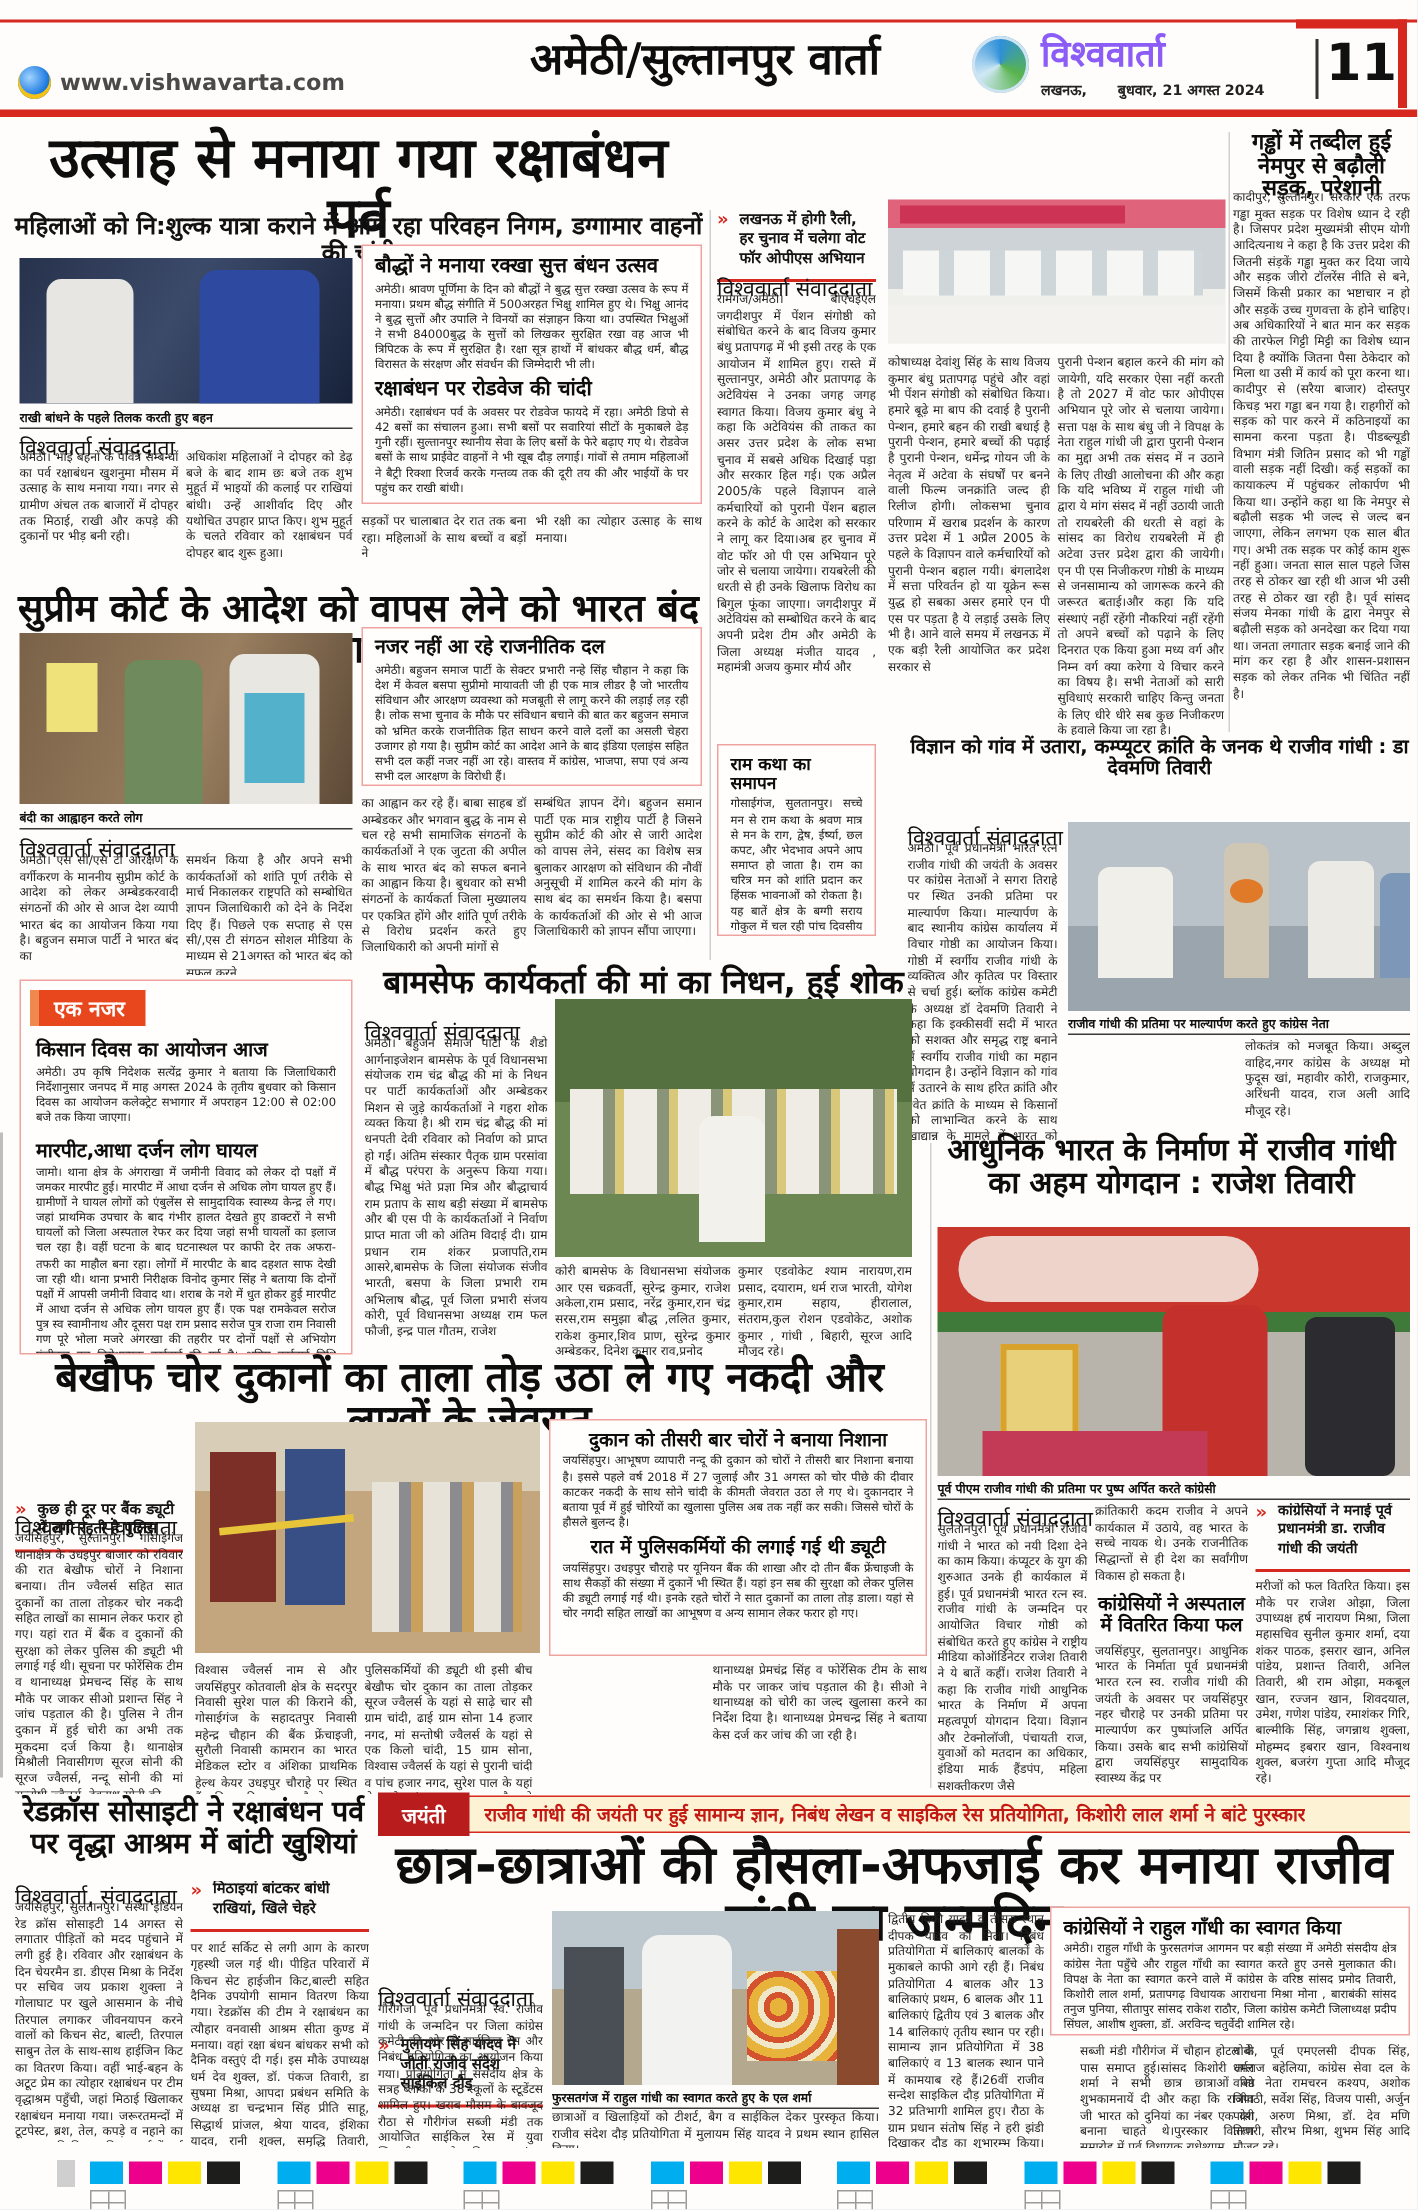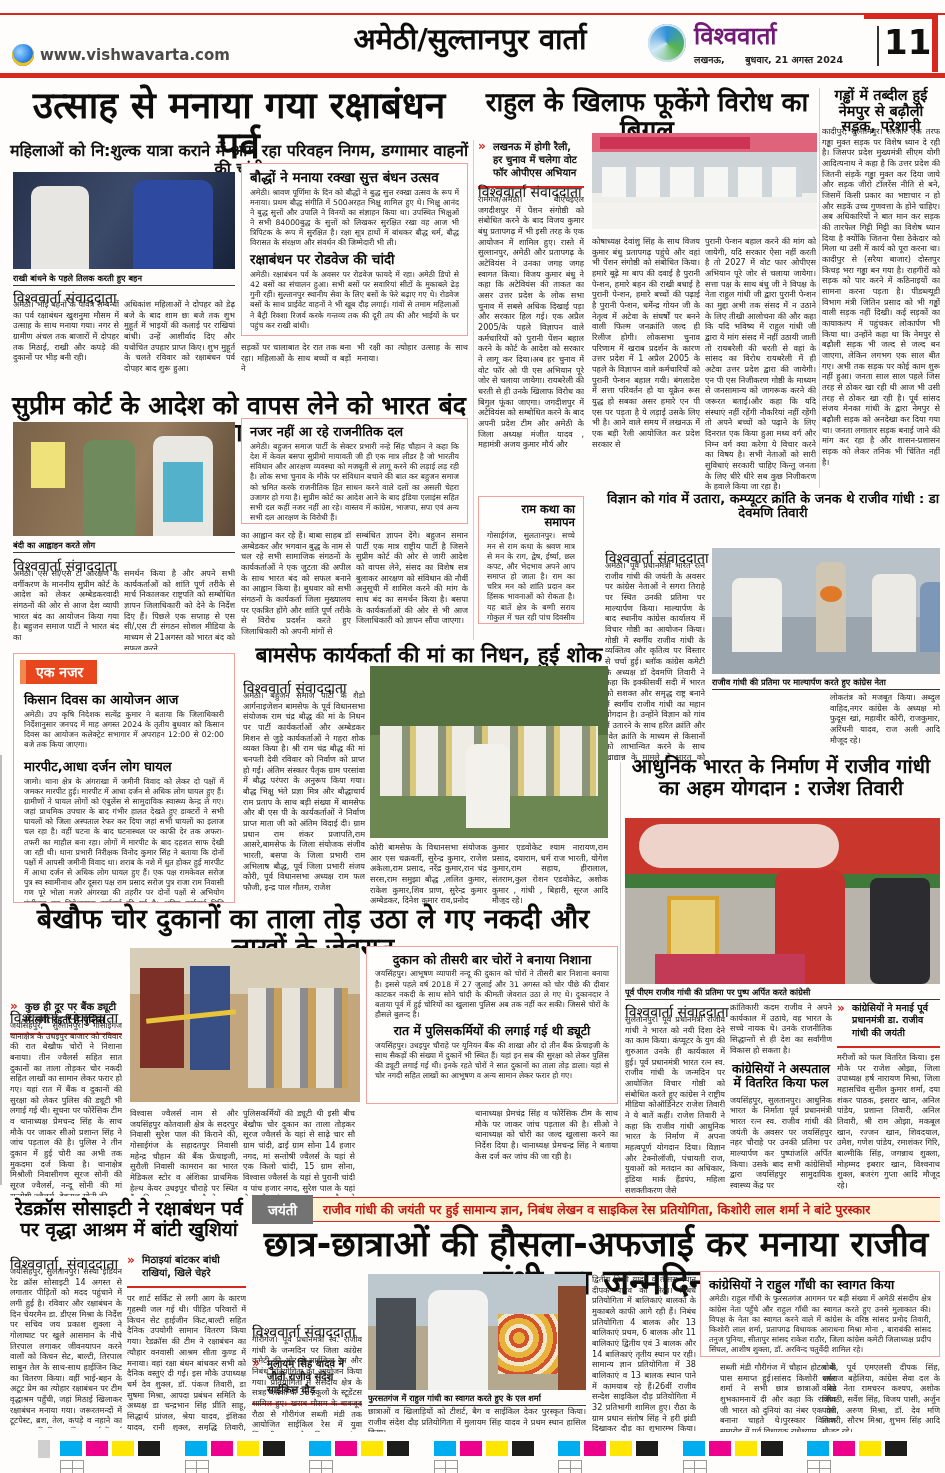--- a/index.html
+++ b/index.html
@@ -36,21 +36,21 @@
   <div class="abs" style="left:12px;top:44px;display:flex;align-items:center">
     <span style="display:inline-block;width:22px;height:22px;border-radius:50%;background:radial-gradient(circle at 35% 35%,#9fd4ff,#1f7ae0 60%,#0d4fa8);box-shadow:0 -2px 0 1px #f3c21a inset;margin-right:6px"></span>
     <span style="font-weight:700;font-size:15px;color:#4a4a4a">www.vishwavarta.com</span>
   </div>
 
   <div class="abs hl" style="left:290px;top:24px;width:360px;font-size:29px">अमेठी/सुल्तानपुर वार्ता</div>
 
   <div class="abs" style="left:648px;top:24px;display:flex">
     <span style="display:inline-block;width:38px;height:38px;border-radius:50%;background:conic-gradient(#2e8fd8,#59b44e,#cfe8f5,#2e8fd8);position:relative;margin-right:8px;box-shadow:0 0 0 2px #cfe4f2 inset"></span>
     <span>
-      <span style="display:block;font-weight:700;font-size:24px;color:#701a75;line-height:1">विश्ववार्ता</span>
+      <span style="display:block;font-weight:700;font-size:24px;color:#8b5cf6;line-height:1">विश्ववार्ता</span>
       <span style="display:block;font-weight:700;font-size:9.5px;color:#222;margin-top:5px">
         <span>लखनऊ,</span>
         <span style="display:inline-block;width:14px"></span>
         <span>बुधवार, 21 अगस्त 2024</span>
       </span>
     </span>
   </div>
 
   <div class="abs redrule" style="left:864px;top:13px;width:74px;height:6px"></div>
   <div class="abs redrule" style="left:932px;top:13px;width:6px;height:59px"></div>
@@ -79,21 +79,20 @@
 
   <div class="abs pbox" style="left:241px;top:163px;width:227px;height:173px">
     <div class="bxt" style="font-size:13.5px">बौद्धों ने मनाया रक्खा सुत्त बंधन उत्सव</div>
     <div class="bt small" style="margin-top:2px">अमेठी। श्रावण पूर्णिमा के दिन को बौद्धों ने बुद्ध सुत्त रक्खा उत्सव के रूप में मनाया। प्रथम बौद्ध संगीति में 500अरहत भिक्षु शामिल हुए थे। भिक्षु आनंद ने बुद्ध सुत्तों और उपालि ने विनयों का संज्ञाहन किया था। उपस्थित भिक्षुओं ने सभी 84000बुद्ध के सुत्तों को लिखकर सुरक्षित रखा वह आज भी त्रिपिटक के रूप में सुरक्षित है। रक्षा सूत्र हाथों में बांधकर बौद्ध धर्म, बौद्ध विरासत के संरक्षण और संवर्धन की जिम्मेदारी भी ली।</div>
     <div class="bxt" style="font-size:13.5px;margin-top:4px">रक्षाबंधन पर रोडवेज की चांदी</div>
     <div class="bt small" style="margin-top:2px">अमेठी। रक्षाबंधन पर्व के अवसर पर रोडवेज फायदे में रहा। अमेठी डिपो से 42 बसों का संचालन हुआ। सभी बसों पर सवारियां सीटों के मुकाबले ढेड़ गुनी रहीं। सुल्तानपुर स्थानीय सेवा के लिए बसों के फेरे बढ़ाए गए थे। रोडवेज बसों के साथ प्राईवेट वाहनों ने भी खूब दौड़ लगाई। गांवों से तमाम महिलाओं ने बैट्री रिक्शा रिजर्व करके गन्तव्य तक की दूरी तय की और भाईयों के घर पहुंच कर राखी बांधी।</div>
   </div>
   <div class="abs bt" style="left:241px;top:342px;width:110px;height:46px">सड़कों पर चालाबात देर रात तक बना रहा। महिलाओं के साथ बच्चों व बड़ों ने</div>
   <div class="abs bt" style="left:357px;top:342px;width:111px;height:46px">भी रक्षी का त्योहार उत्साह के साथ मनाया।</div>
 
-  <div class="abs hl" style="left:478px;top:88px;width:338px;font-size:26px">राहुल के खिलाफ फूकेंगे विरोध का बिगुल</div>
 
   <div class="abs q" style="left:478px;top:140px;width:106px">
     <span class="qm">»</span>
     <span>लखनऊ में होगी रैली, हर चुनाव में चलेगा वोट फॉर ओपीएस अभियान</span>
   </div>
 
   <div class="abs photo" style="left:592px;top:133px;width:225px;height:96px;background:linear-gradient(#e0637c 0 20%,#cdd3d6 20% 62%,#efefec 62% 100%)">
     <div style="position:absolute;left:8px;top:4px;width:150px;height:12px;background:#c8274b;opacity:.8"></div>
     <div style="position:absolute;left:10px;top:34px;width:200px;height:30px;background:repeating-linear-gradient(90deg,#f6f6f4 0 24px,#cfd6da 24px 34px)"></div>
     <div style="position:absolute;left:0;bottom:0;width:225px;height:26px;background:#f3f2ee"></div>
@@ -132,21 +131,21 @@
     <div style="margin:6px 0 2px -4px">
       <span class="enhead">एक नजर</span>
     </div>
     <div class="entitle">किसान दिवस का आयोजन आज</div>
     <div class="bt small">अमेठी। उप कृषि निदेशक सत्येंद्र कुमार ने बताया कि जिलाधिकारी निर्देशानुसार जनपद में माह अगस्त 2024 के तृतीय बुधवार को किसान दिवस का आयोजन कलेक्ट्रेट सभागार में अपराहन 12:00 से 02:00 बजे तक किया जाएगा।</div>
     <div class="entitle">मारपीट,आधा दर्जन लोग घायल</div>
     <div class="bt small" style="height:152px">जामो। थाना क्षेत्र के अंगराखा में जमीनी विवाद को लेकर दो पक्षों में जमकर मारपीट हुई। मारपीट में आधा दर्जन से अधिक लोग घायल हुए हैं। ग्रामीणों ने घायल लोगों को एंबुलेंस से सामुदायिक स्वास्थ्य केन्द्र ले गए। जहां प्राथमिक उपचार के बाद गंभीर हालत देखते हुए डाक्टरों ने सभी घायलों को जिला अस्पताल रेफर कर दिया जहां सभी घायलों का इलाज चल रहा है। वहीं घटना के बाद घटनास्थल पर काफी देर तक अफरा-तफरी का माहौल बना रहा। लोगों में मारपीट के बाद दहशत साफ देखी जा रही थी। थाना प्रभारी निरीक्षक विनोद कुमार सिंह ने बताया कि दोनों पक्षों में आपसी जमीनी विवाद था। शराब के नशे में धुत होकर हुई मारपीट में आधा दर्जन से अधिक लोग घायल हुए हैं। एक पक्ष रामकेवल सरोज पुत्र स्व स्वामीनाथ और दूसरा पक्ष राम प्रसाद सरोज पुत्र राजा राम निवासी गण पूरे भोला मजरे अंगरखा की तहरीर पर दोनों पक्षों से अभियोग पंजीकृत कर निरोधात्मक कार्रवाई की गई है। अग्रिम कार्रवाई विधि अनुसार की जा रही है।</div>
   </div>
 
   <div class="abs pbox" style="left:478px;top:496px;width:106px;height:128px">
-    <div class="bxt" style="font-size:11.5px;text-align:right">राम कथा का समापन</div>
+    <div class="bxt" style="font-size:11.5px;text-align:left">राम कथा का समापन</div>
     <div class="bt small" style="margin-top:2px;height:100px">गोसाईगंज, सुलतानपुर। सच्चे मन से राम कथा के श्रवण मात्र से मन के राग, द्वेष, ईर्ष्या, छल कपट, और भेदभाव अपने आप समाप्त हो जाता है। राम का चरित्र मन को शांति प्रदान कर हिंसक भावनाओं को रोकता है। यह बातें क्षेत्र के बग्गी सराय गोकुल में चल रही पांच दिवसीय श्री राम कथा के अंतिम दिन पं. प्रेम प्रकाश त्रिपाठी ने कहीं।</div>
   </div>
 
   <div class="abs hl" style="left:603px;top:492px;width:340px;font-size:13px">विज्ञान को गांव में उतारा, कम्प्यूटर क्रांति के जनक थे राजीव गांधी : डा देवमणि तिवारी</div>
   <div class="abs bl" style="left:605px;top:548px;width:150px">विश्ववार्ता संवाददाता</div>
   <div class="abs bt" style="left:605px;top:560px;width:100px;height:202px">अमेठी। पूर्व प्रधानमंत्री भारत रत्न राजीव गांधी की जयंती के अवसर पर कांग्रेस नेताओं ने सगरा तिराहे पर स्थित उनकी प्रतिमा पर माल्यार्पण किया। माल्यार्पण के बाद स्थानीय कांग्रेस कार्यालय में विचार गोष्ठी का आयोजन किया। गोष्ठी में स्वर्गीय राजीव गांधी के व्यक्तित्व और कृतित्व पर विस्तार से चर्चा हुई। ब्लॉक कांग्रेस कमेटी के अध्यक्ष डॉ देवमणि तिवारी ने कहा कि इक्कीसवीं सदी में भारत को सशक्त और समृद्ध राष्ट्र बनाने में स्वर्गीय राजीव गांधी का महान योगदान है। उन्होंने विज्ञान को गांव में उतारने के साथ हरित क्रांति और श्वेत क्रांति के माध्यम से किसानों को लाभान्वित करने के साथ खाद्यान्न के मामले में भारत को आत्मनिर्भर बनाने का काम किया।</div>
 
   <div class="abs photo" style="left:712px;top:548px;width:228px;height:126px;background:linear-gradient(#b9c2c9 0 55%,#9aa5ad 55% 100%)">
     <div style="position:absolute;left:104px;top:14px;width:30px;height:90px;background:#cfc7b4;border-radius:8px 8px 0 0"></div>
     <div style="position:absolute;left:108px;top:38px;width:22px;height:16px;background:#e07a28;border-radius:50%"></div>
@@ -226,21 +225,21 @@
   <div class="abs bt" style="left:10px;top:1266px;width:112px;height:162px">जयसिंहपुर, सुलतानपुर। संस्था इंडियन रेड क्रॉस सोसाइटी 14 अगस्त से लगातार पीड़ितों को मदद पहुंचाने में लगी हुई है। रविवार और रक्षाबंधन के दिन चेयरमैन डा. डीएस मिश्रा के निर्देश पर सचिव जय प्रकाश शुक्ला ने गोलाघाट पर खुले आसमान के नीचे तिरपाल लगाकर जीवनयापन करने वालों को किचन सेट, बाल्टी, तिरपाल साबुन तेल के साथ-साथ हाईजिन किट का वितरण किया। वहीं भाई-बहन के अटूट प्रेम का त्योहार रक्षाबंधन पर टीम वृद्धाश्रम पहुँची, जहां मिठाई खिलाकर रक्षाबंधन मनाया गया। जरूरतमन्दों में टूटपेस्ट, ब्रश, तेल, कपड़े व नहाने का साबुन आदि वितरण किया। पूर्व में कई स्थानों</div>
   <div class="abs" style="left:127px;top:1254px;width:119px">
     <div class="q" style="font-size:9.8px">
       <span class="qm">»</span>
       <span>मिठाइयां बांटकर बांधी राखियां, खिले चेहरे</span>
     </div>
     <div class="bt" style="margin-top:5px;height:138px">पर शार्ट सर्किट से लगी आग के कारण गृहस्थी जल गई थी। पीड़ित परिवारों में किचन सेट हाईजीन किट,बाल्टी सहित दैनिक उपयोगी सामान वितरण किया गया। रेडक्रॉस की टीम ने रक्षाबंधन का त्यौहार वनवासी आश्रम सीता कुण्ड में मनाया। वहां रक्षा बंधन बांधकर सभी को दैनिक वस्तुएं दी गई। इस मौके उपाध्यक्ष धर्म देव शुक्ल, डॉ. पंकज तिवारी, डा सुषमा मिश्रा, आपदा प्रबंधन समिति के अध्यक्ष डा चन्द्रभान सिंह प्रीति साहू, सिद्धार्थ प्रांजल, श्रेया यादव, इंशिका यादव, रानी शुक्ल, समृद्धि तिवारी, अभिराज्ञा तिवारी आदि लोग मौजूद रहे।</div>
   </div>
 
   <div class="abs" style="left:252px;top:1197px;width:688px;height:25px;background:#fdf3d4;border-top:1.5px solid #d6281e;border-bottom:1.5px solid #d6281e;display:flex;align-items:center">
-    <span style="background:#737373;color:#fff;font-weight:700;font-size:13.5px;padding:3px 16px;height:100%;display:flex;align-items:center">जयंती</span>
+    <span style="background:#b91c1c;color:#fff;font-weight:700;font-size:13.5px;padding:3px 16px;height:100%;display:flex;align-items:center">जयंती</span>
     <span style="color:#c21a12;font-weight:700;font-size:12.5px;padding-left:10px;white-space:nowrap;overflow:hidden">राजीव गांधी की जयंती पर हुई सामान्य ज्ञान, निबंध लेखन व साइकिल रेस प्रतियोगिता, किशोरी लाल शर्मा ने बांटे पुरस्कार</span>
   </div>
 
   <div class="abs hl" style="left:252px;top:1226px;width:688px;font-size:35px">छात्र-छात्राओं की हौसला-अफजाई कर मनाया राजीव गांधी का जन्मदिन</div>
 
   <div class="abs q" style="left:252px;top:1274px;width:110px">
     <span class="qm">»</span>
     <span>मुलायम सिंह यादव ने जीती राजीव संदेश साईकिल दौड़</span>
   </div>
   <div class="abs bl" style="left:252px;top:1322px;width:150px">विश्ववार्ता संवाददाता</div>

